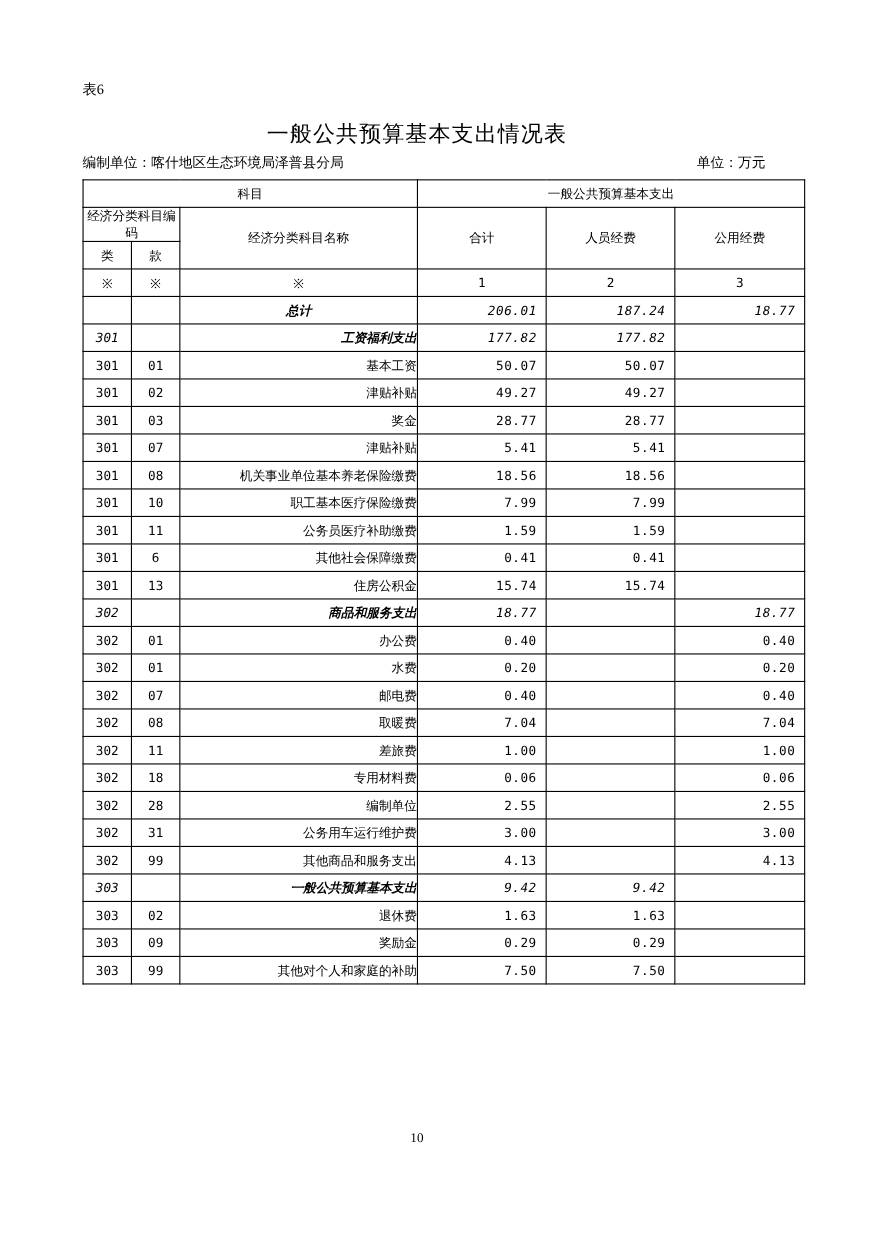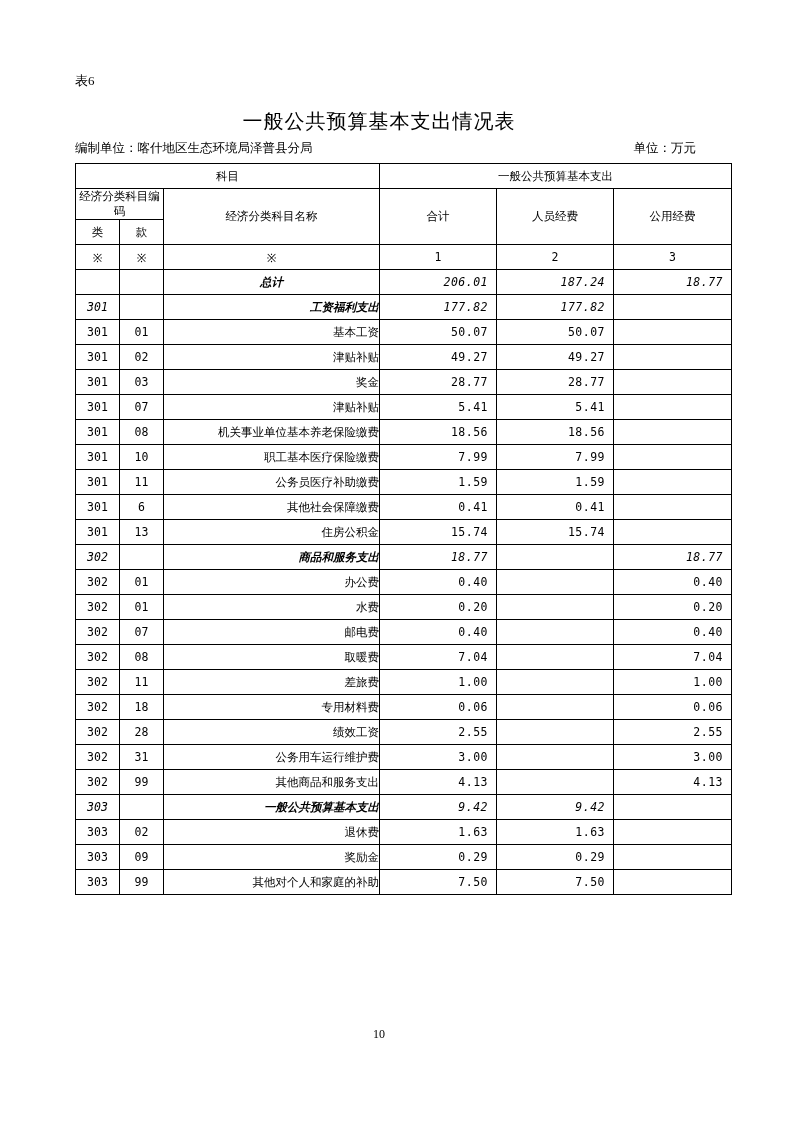--- a/index.html
+++ b/index.html
@@ -292,21 +292,21 @@
           <td class="c-center code">302</td>
           <td class="c-center code">18</td>
           <td class="c-left name-cell indent-name">专用材料费</td>
           <td class="c-right num">0.06</td>
           <td class="c-right num"></td>
           <td class="c-right num">0.06</td>
         </tr>
         <tr>
           <td class="c-center code">302</td>
           <td class="c-center code">28</td>
-          <td class="c-left name-cell indent-name">绩效工资</td>
+          <td class="c-left name-cell indent-name">编制单位</td>
           <td class="c-right num">2.55</td>
           <td class="c-right num"></td>
           <td class="c-right num">2.55</td>
         </tr>
         <tr>
           <td class="c-center code">302</td>
           <td class="c-center code">31</td>
           <td class="c-left name-cell indent-name">公务用车运行维护费</td>
           <td class="c-right num">3.00</td>
           <td class="c-right num"></td>

